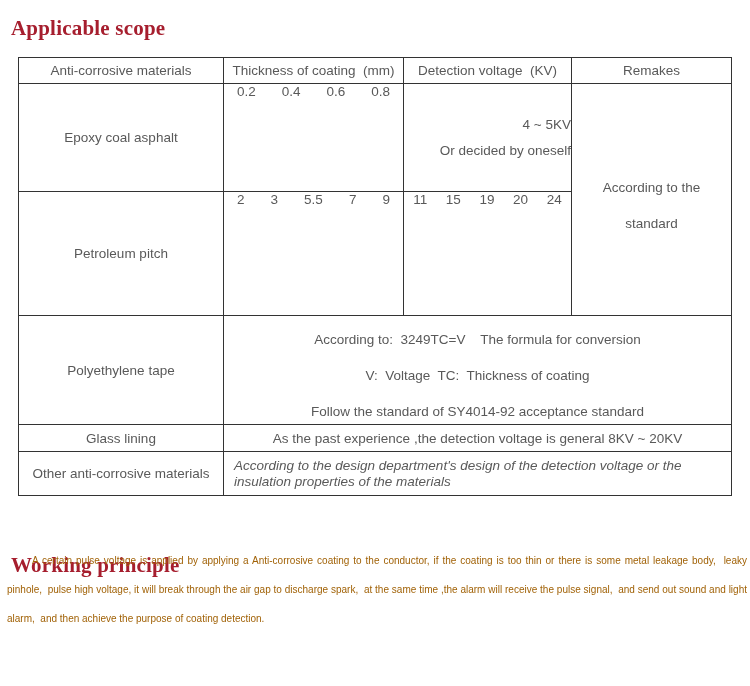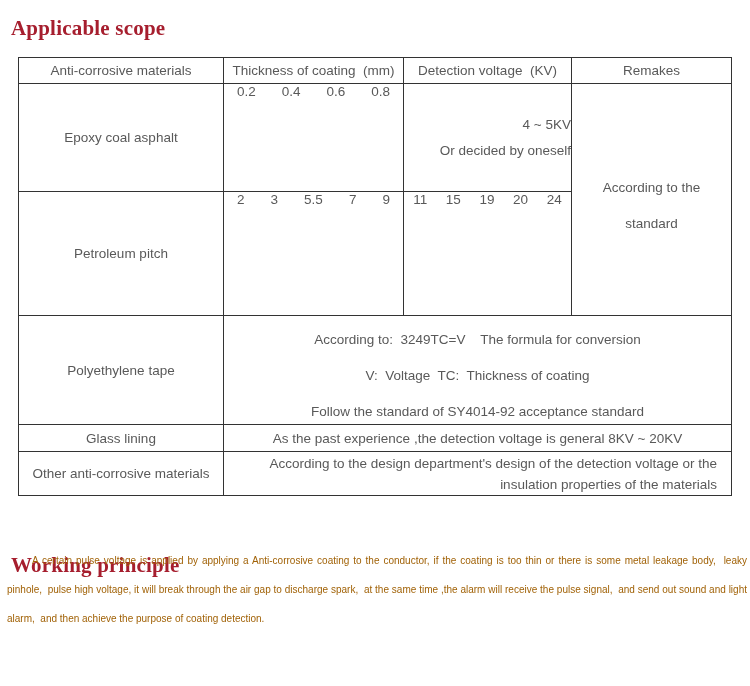--- a/index.html
+++ b/index.html
@@ -61,23 +61,24 @@
     display: flex;
     justify-content: space-around;
   }
   .s107 { height: 107px; }
   .s123 { height: 123px; }
 
   .lh26 .line { line-height: 26px; text-align: right; }
   .lh24 .line { line-height: 24px; margin-top: 12px; }
 
   td.other-cell {
-    text-align: right;
+    text-align: left;
     padding: 0 14px 0 10px;
-    line-height: 21px;
+    line-height: 16px;
+    font-style: italic;
   }
 
   #working-paragraph {
     position: absolute;
     left: 5px;
     top: 544px;
     width: 740px;
     margin: 2px;
     font-size: 10px;
     line-height: 29px;

